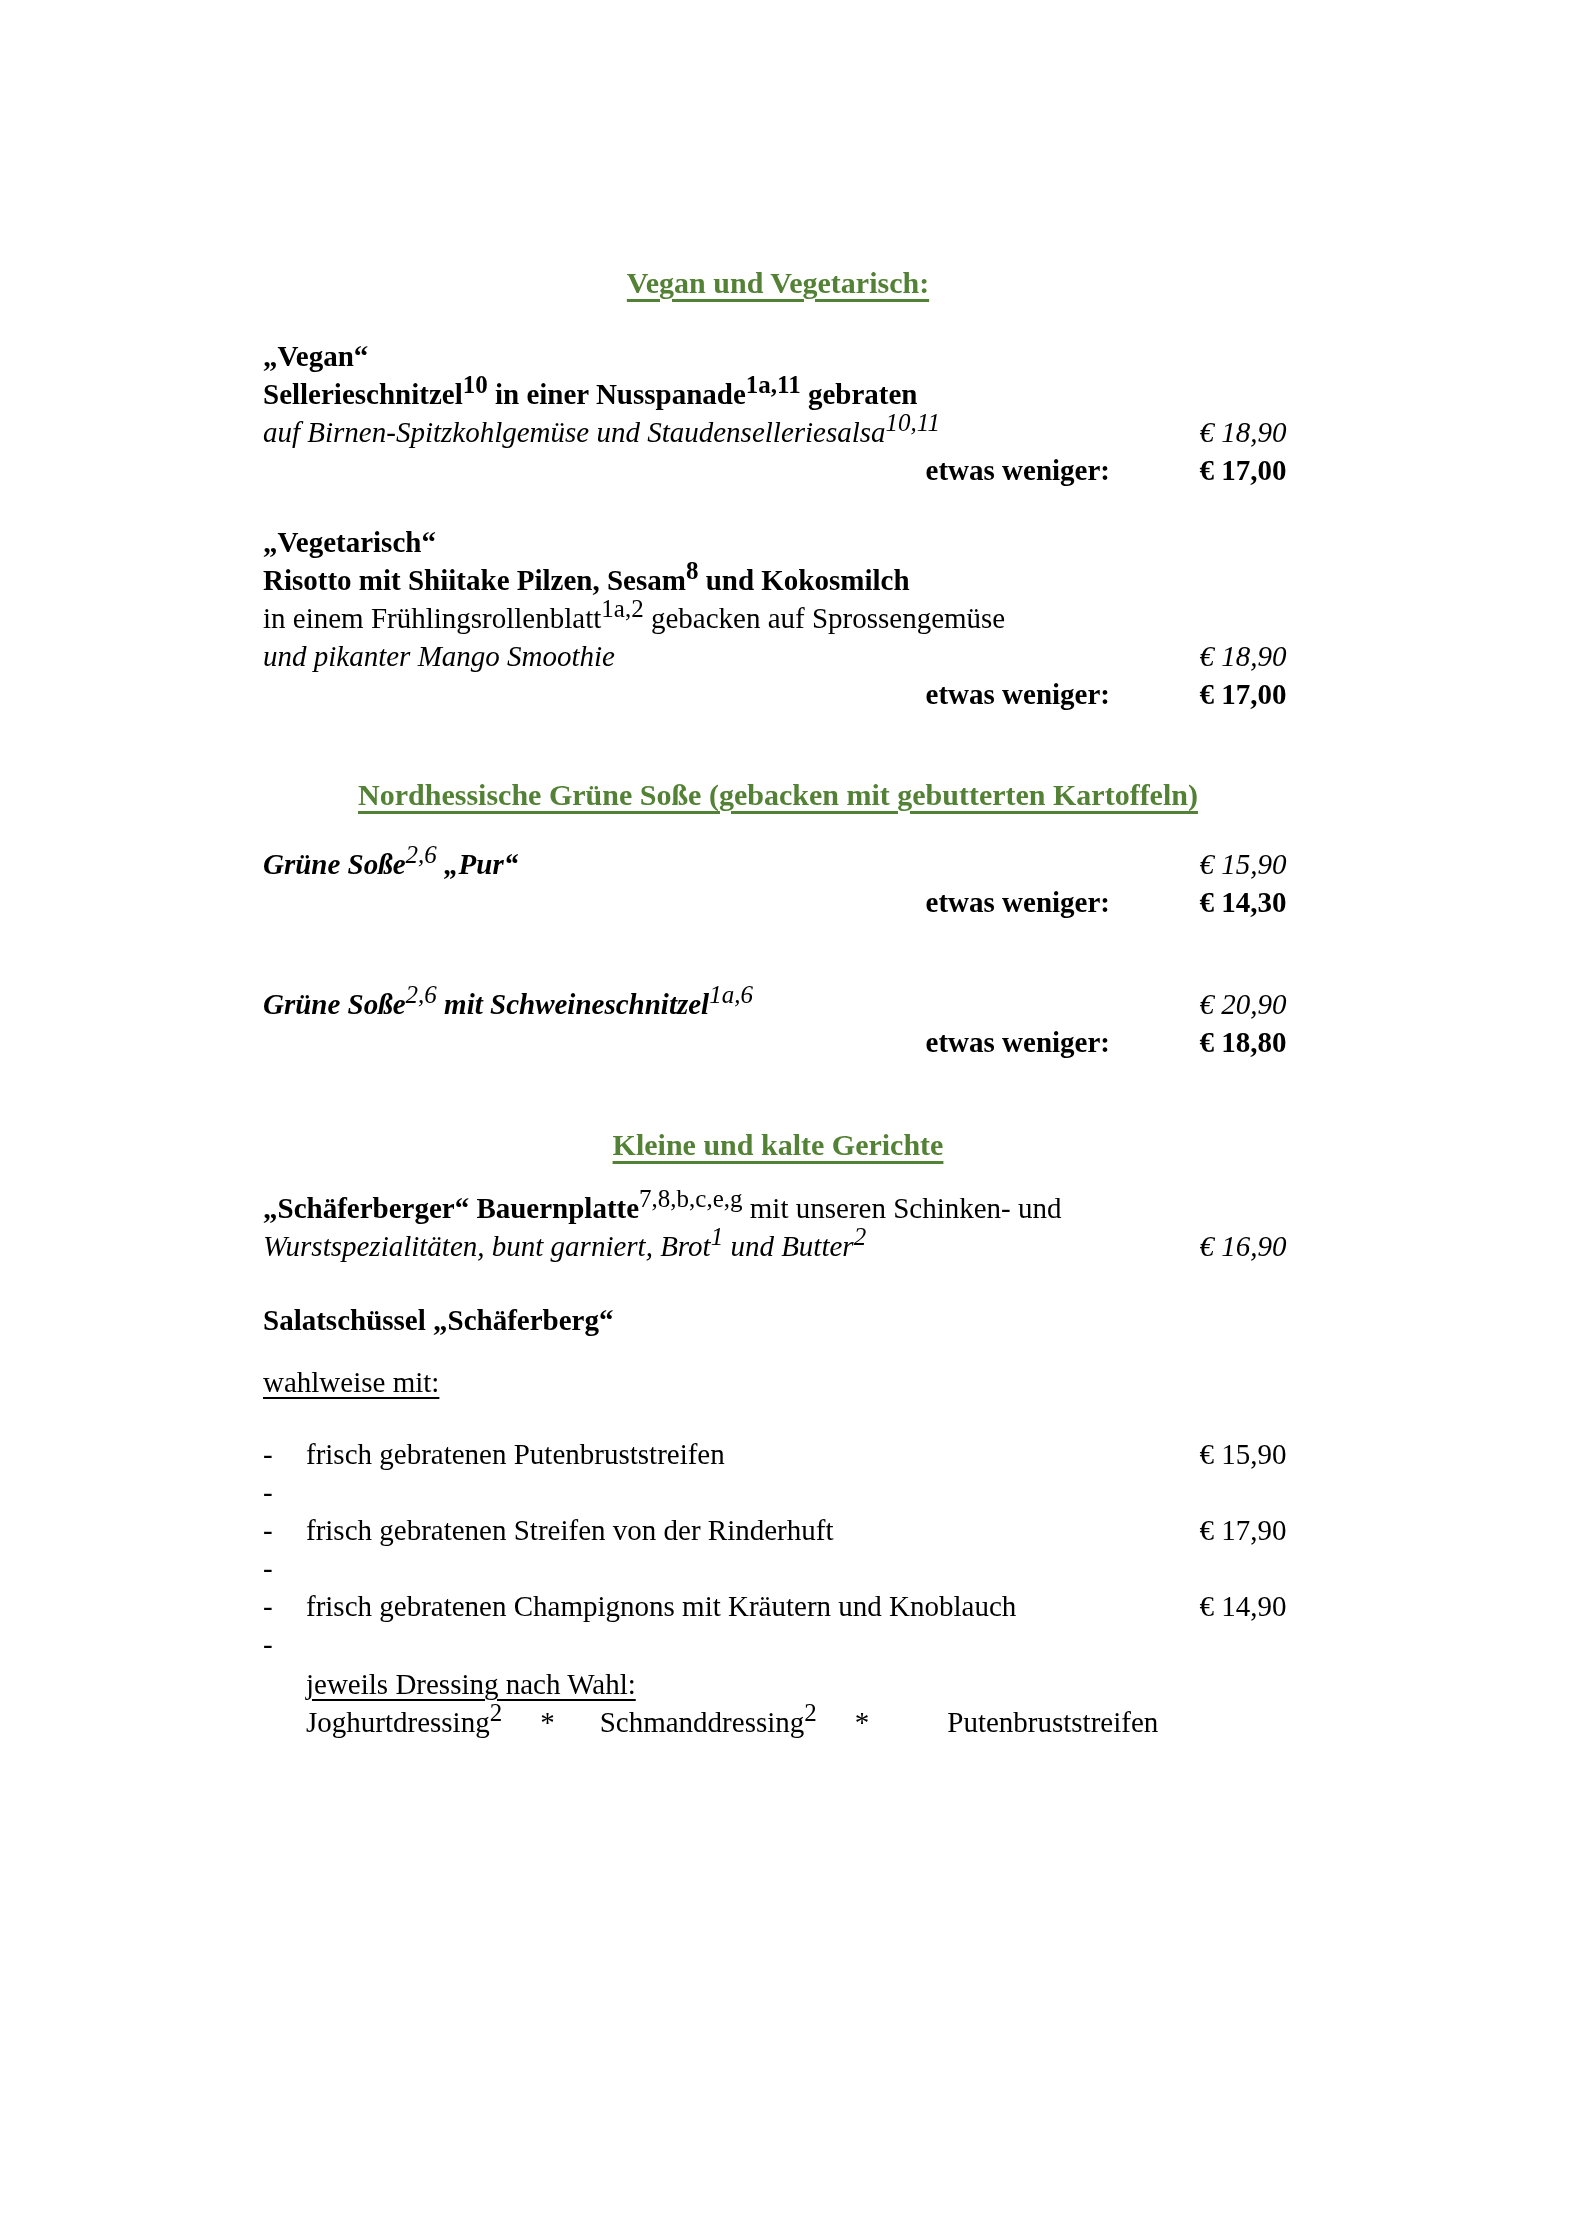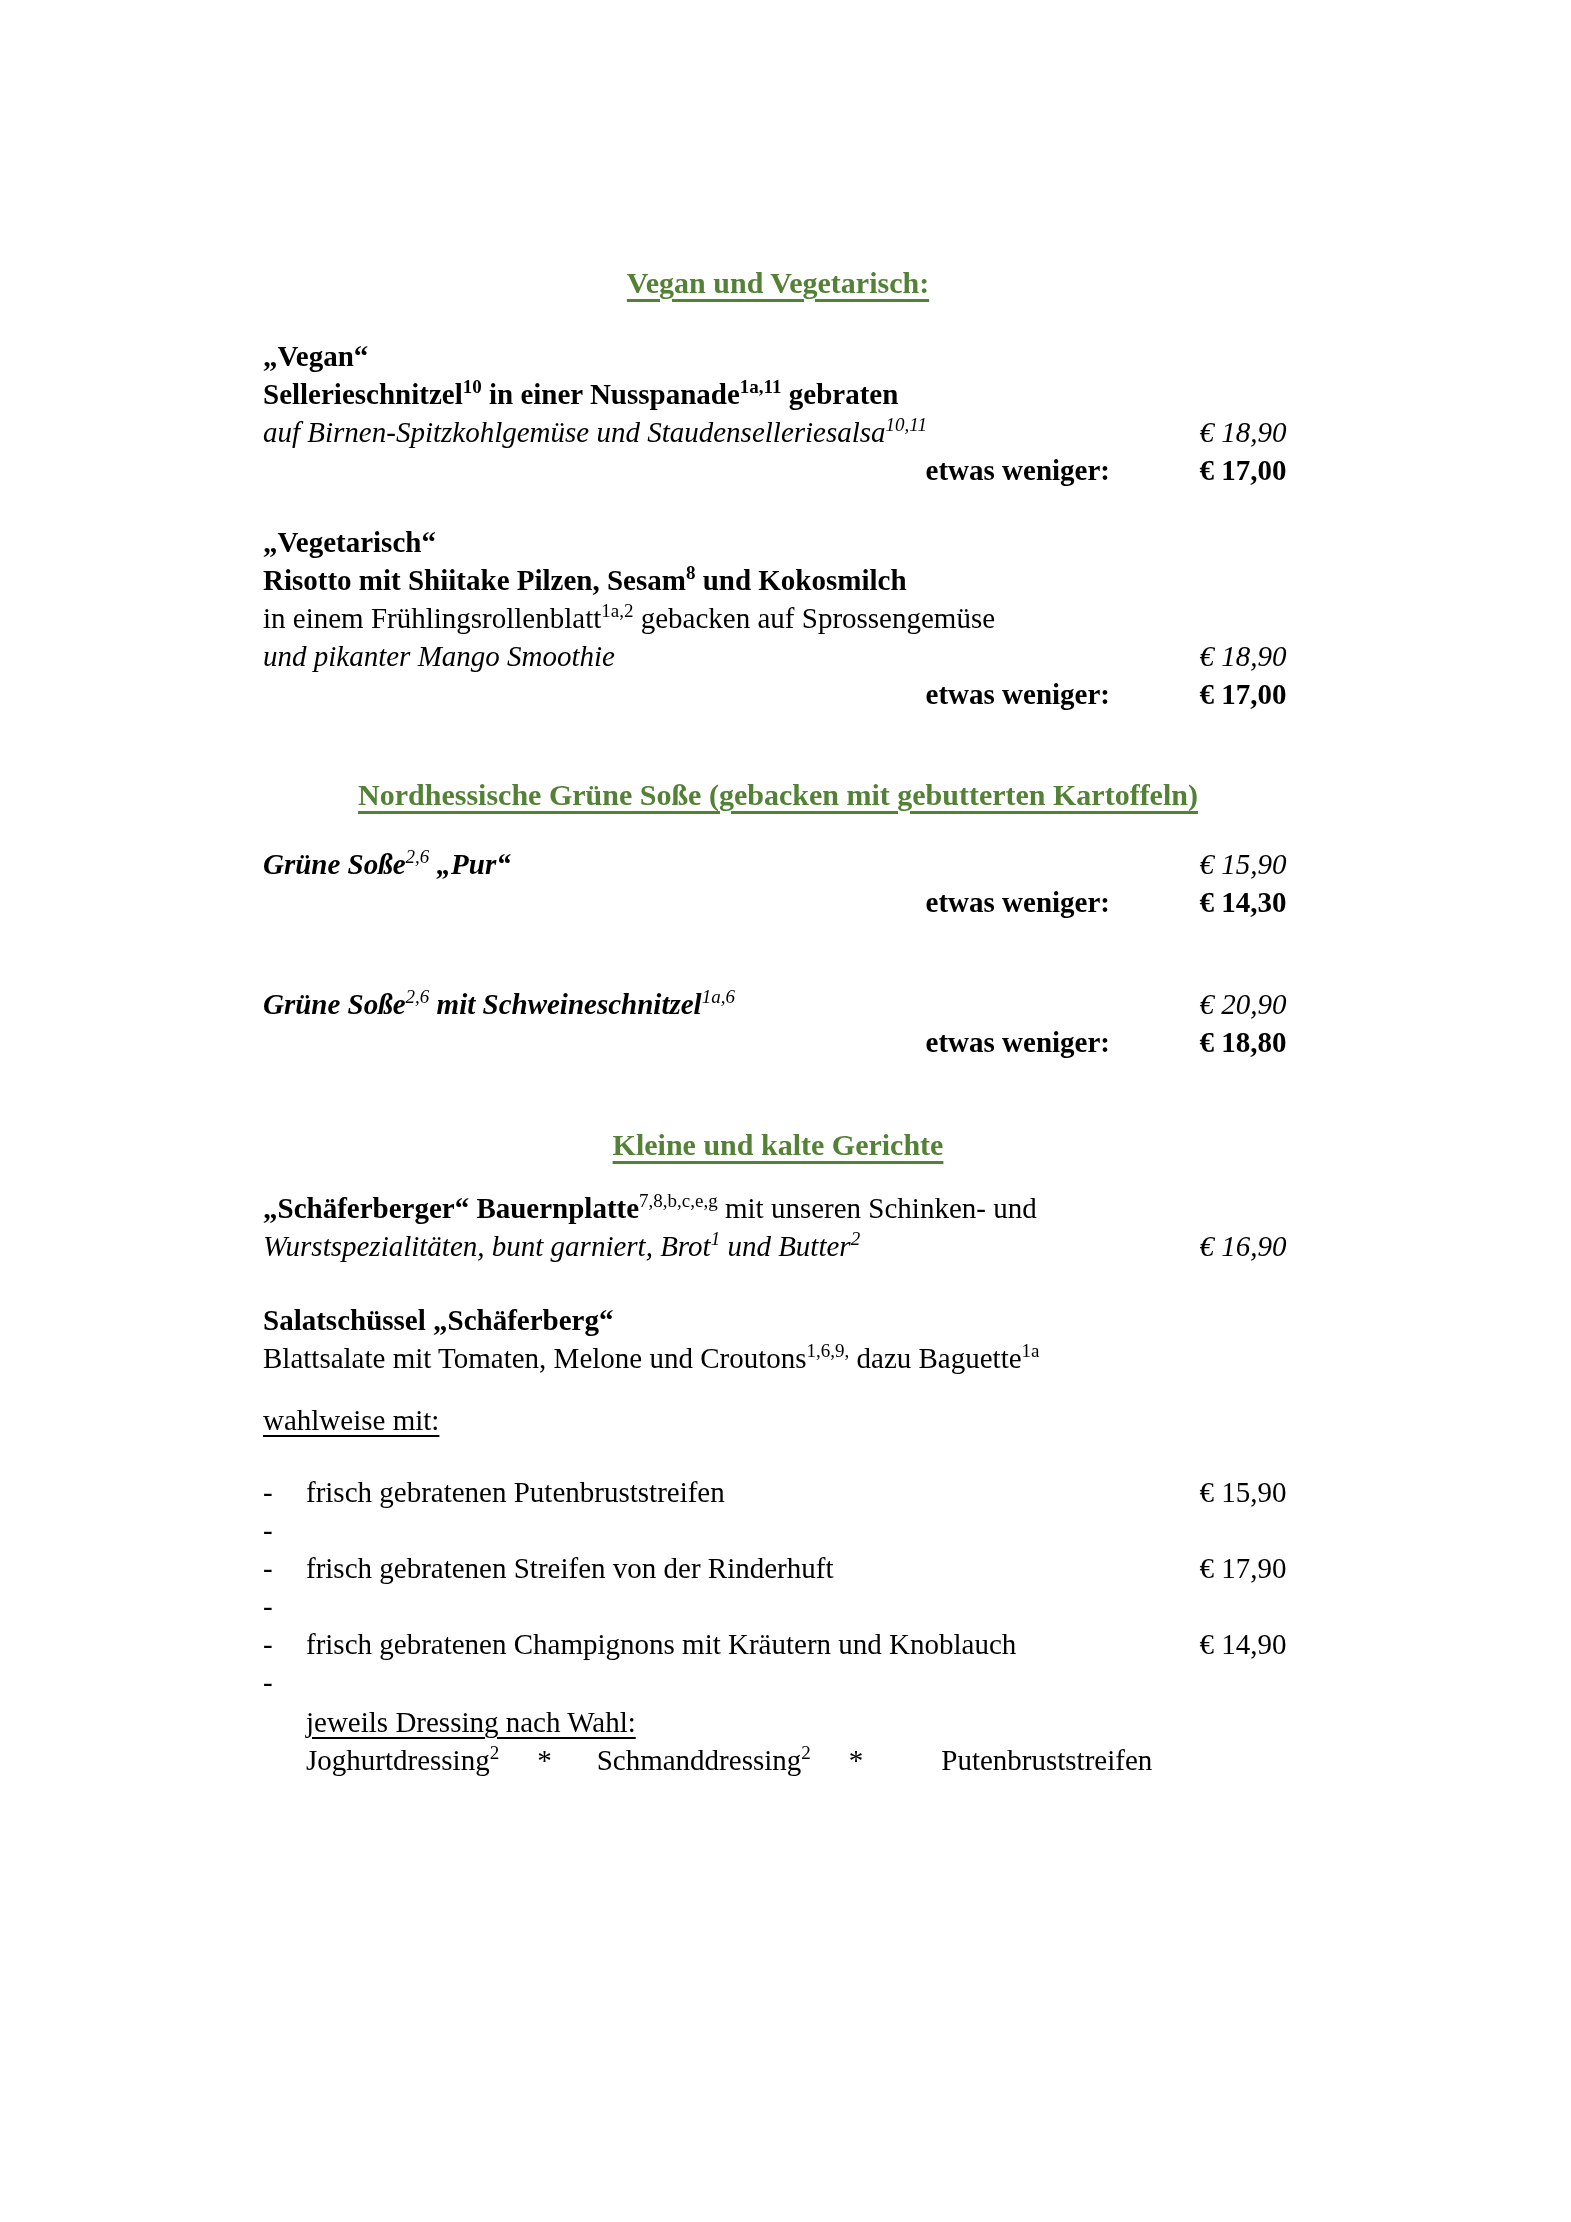--- a/index.html
+++ b/index.html
@@ -30,21 +30,21 @@
     text-decoration:underline;
     text-decoration-thickness:3px;
     text-underline-offset:6px;
     margin:0;
   }
   .h-green.mb{margin-bottom:34px;}
   .h2-gap{margin-top:62px;margin-bottom:30px;}
   .h3-gap{margin-top:64px;margin-bottom:24px;}
   .b{font-weight:bold;}
   sup{
-    font-size:19px;
+    font-size:25px;
     line-height:0;
     vertical-align:baseline;
     position:relative;
     top:-11px;
   }
   .sup-reg{font-weight:normal;}
   .line{min-height:38px;}
   .row{display:flex;font-style:italic;}
   .row .text{flex:1 1 auto;}
   .price{flex:0 0 100px;width:100px;white-space:nowrap;text-align:center;}
@@ -132,21 +132,20 @@
     <div class="item mb-k1">
       <div class="line"><span class="b">„Schäferberger“ Bauernplatte</span><sup class="sup-reg">7,8,b,c,e,g</sup><span> mit unseren Schinken- und</span></div>
       <div class="line row">
         <span class="text"><span>Wurstspezialitäten, bunt garniert, Brot</span><sup>1</sup><span> und Butter</span><sup>2</sup></span>
         <span class="price">€ 16,90</span>
       </div>
     </div>
 
     <div class="item mb-k2">
       <div class="line b"><span>Salatschüssel „Schäferberg“</span></div>
-      <div class="line"><span>Blattsalate mit Tomaten, Melone und Croutons</span><sup>1,6,9,</sup><span> dazu Baguette</span><sup>1a</sup></div>
     </div>
 
     <div class="line choice-intro"><span class="u">wahlweise mit:</span></div>
 
     <div class="options">
       <div class="line opt">
         <span class="dash">-</span>
         <span class="text">frisch gebratenen Putenbruststreifen</span>
         <span class="price">€ 15,90</span>
       </div>

